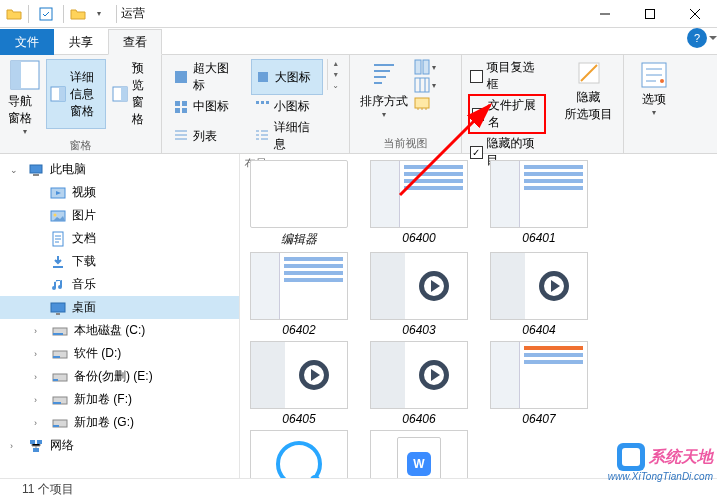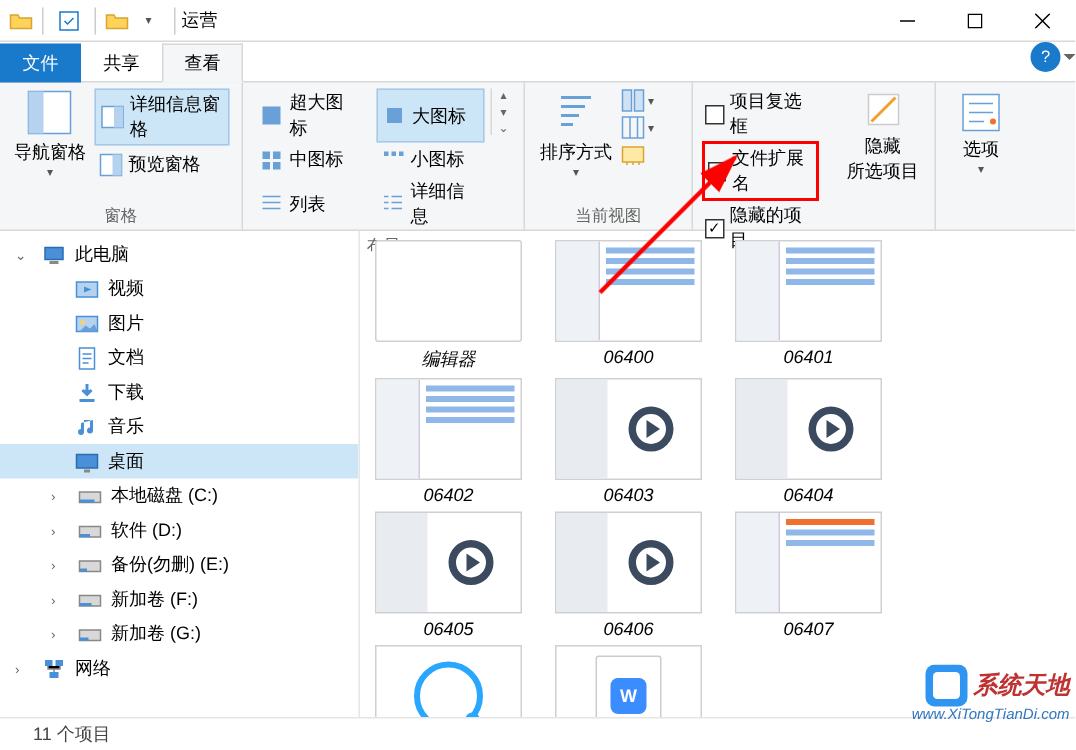--- a/index.html
+++ b/index.html
@@ -24,21 +24,21 @@
 
 .ribbon { height: 100px; background: #f5f6f7; border-top: 1px solid #d8d8d8; border-bottom: 1px solid #d8d8d8; display: flex; }
 .group { border-right: 1px solid #d8d8d8; display: flex; flex-direction: column; padding: 4px 8px 2px; }
 .group-body { flex: 1; display: flex; align-items: flex-start; }
 .group-label { text-align: center; color: #666; font-size: 11px; padding-top: 2px; }
 
 .nav-pane-btn { display: flex; flex-direction: column; align-items: center; width: 56px; }
 .nav-pane-btn .lbl { margin-top: 2px; }
 .small-arrow { font-size: 8px; color: #555; }
 
-.panes-col { display: flex; flex-direction: column; gap: 3px; margin-left: 4px; }
+.panes-col { display: flex; gap: 3px; margin-left: 4px; }
 .panes-col .row { display: flex; align-items: center; gap: 4px; padding: 1px 3px; }
 .panes-col .row.active { border: 1px solid #a6c8e6; background: #cde6f7; }
 
 .layout-grid { display: grid; grid-template-columns: auto auto; gap: 2px 10px; }
 .layout-item { display: flex; align-items: center; gap: 4px; padding: 1px 3px; }
 .layout-item.active { border: 1px solid #a6c8e6; background: #cde6f7; }
 .layout-expand { width: 14px; display: flex; flex-direction: column; align-items: center; justify-content: center; gap: 2px; margin-left: 4px; border-left: 1px solid #d8d8d8; padding-left: 2px; }
 .layout-expand span { font-size: 8px; color: #666; }
 
 .vert-btn { display: flex; flex-direction: column; align-items: center; width: 52px; }
@@ -87,21 +87,21 @@
 .arrow-overlay { position: absolute; left: 390px; top: 95px; pointer-events: none; }
 
 
 .statusbar { height: 22px; border-top: 1px solid #e5e5e5; display: flex; align-items: center; padding: 0 22px; color: #444; }
 
 
 .watermark { position: absolute; right: 4px; bottom: 18px; display: flex; flex-direction: column; align-items: flex-end; opacity: 0.9; }
 .watermark .logo { display: flex; align-items: center; gap: 4px; }
 .watermark .logo .ico { width: 28px; height: 28px; background: #1a8aef; border-radius: 6px; position: relative; }
 .watermark .logo .ico::before { content: ""; position: absolute; inset: 5px; background: #fff; border-radius: 3px; }
-.watermark .txt1 { font-size: 16px; font-weight: bold; color: #b91c1c; font-style: italic; }
+.watermark .txt1 { font-size: 16px; font-weight: bold; color: #ec4899; font-style: italic; }
 .watermark .txt2 { font-size: 10px; color: #1a66b8; font-style: italic; }
 
 
 .ico-sm { width: 16px; height: 16px; flex-shrink: 0; }
 </style>
 </head>
 <body>
 
 <div class="titlebar">
   <div class="qat">

